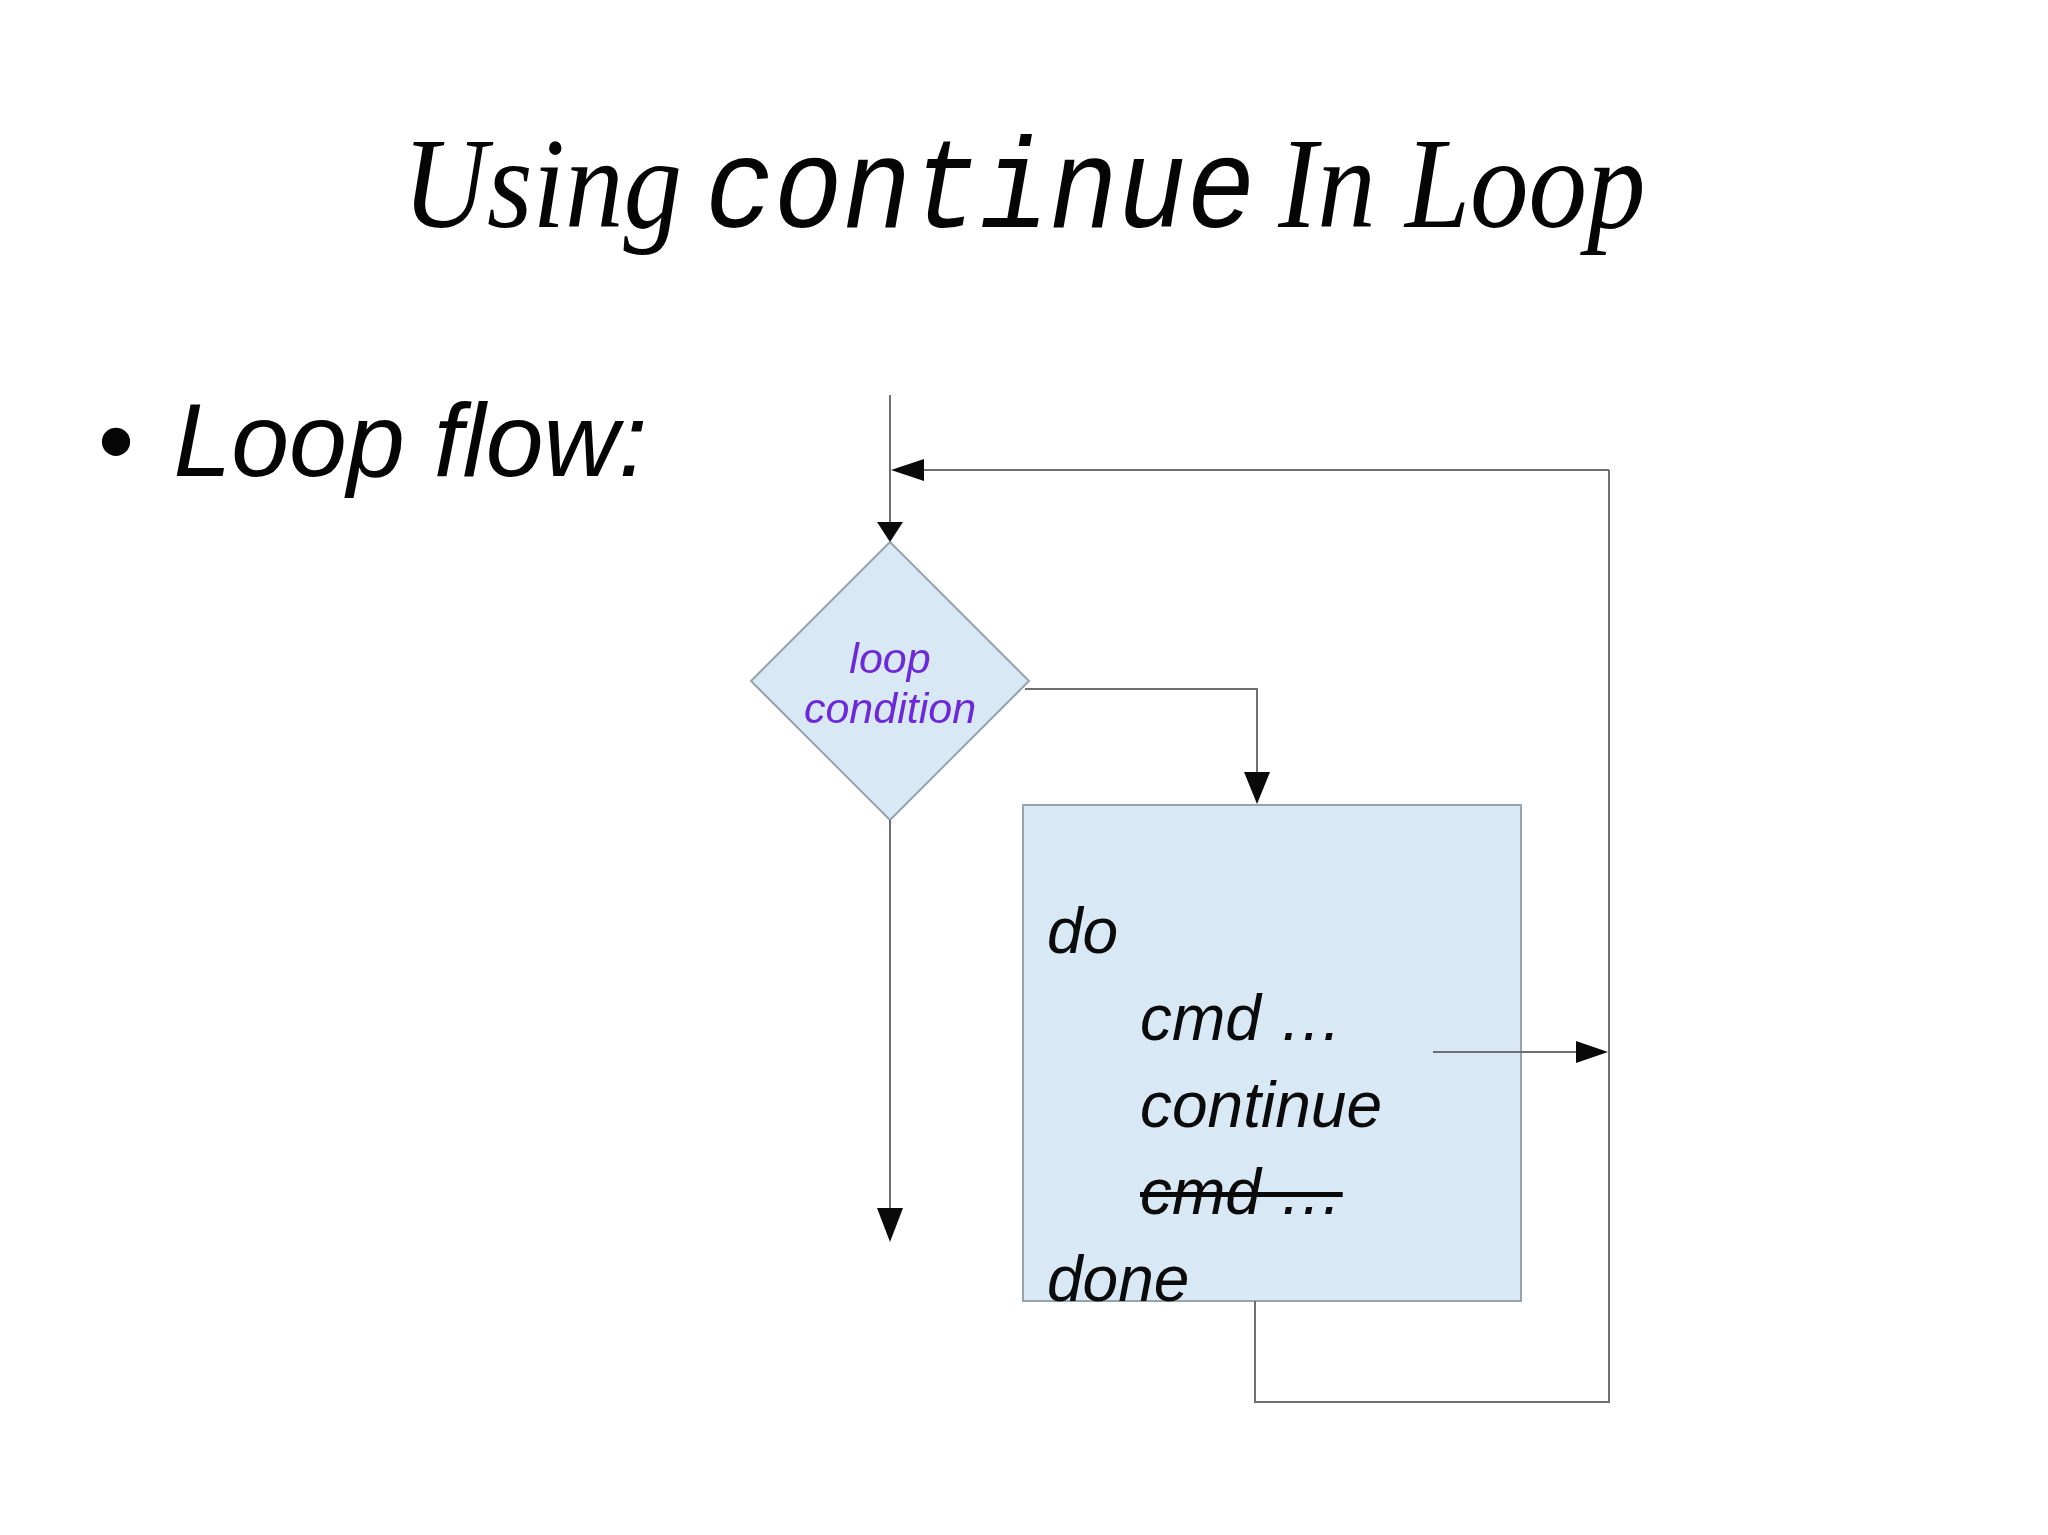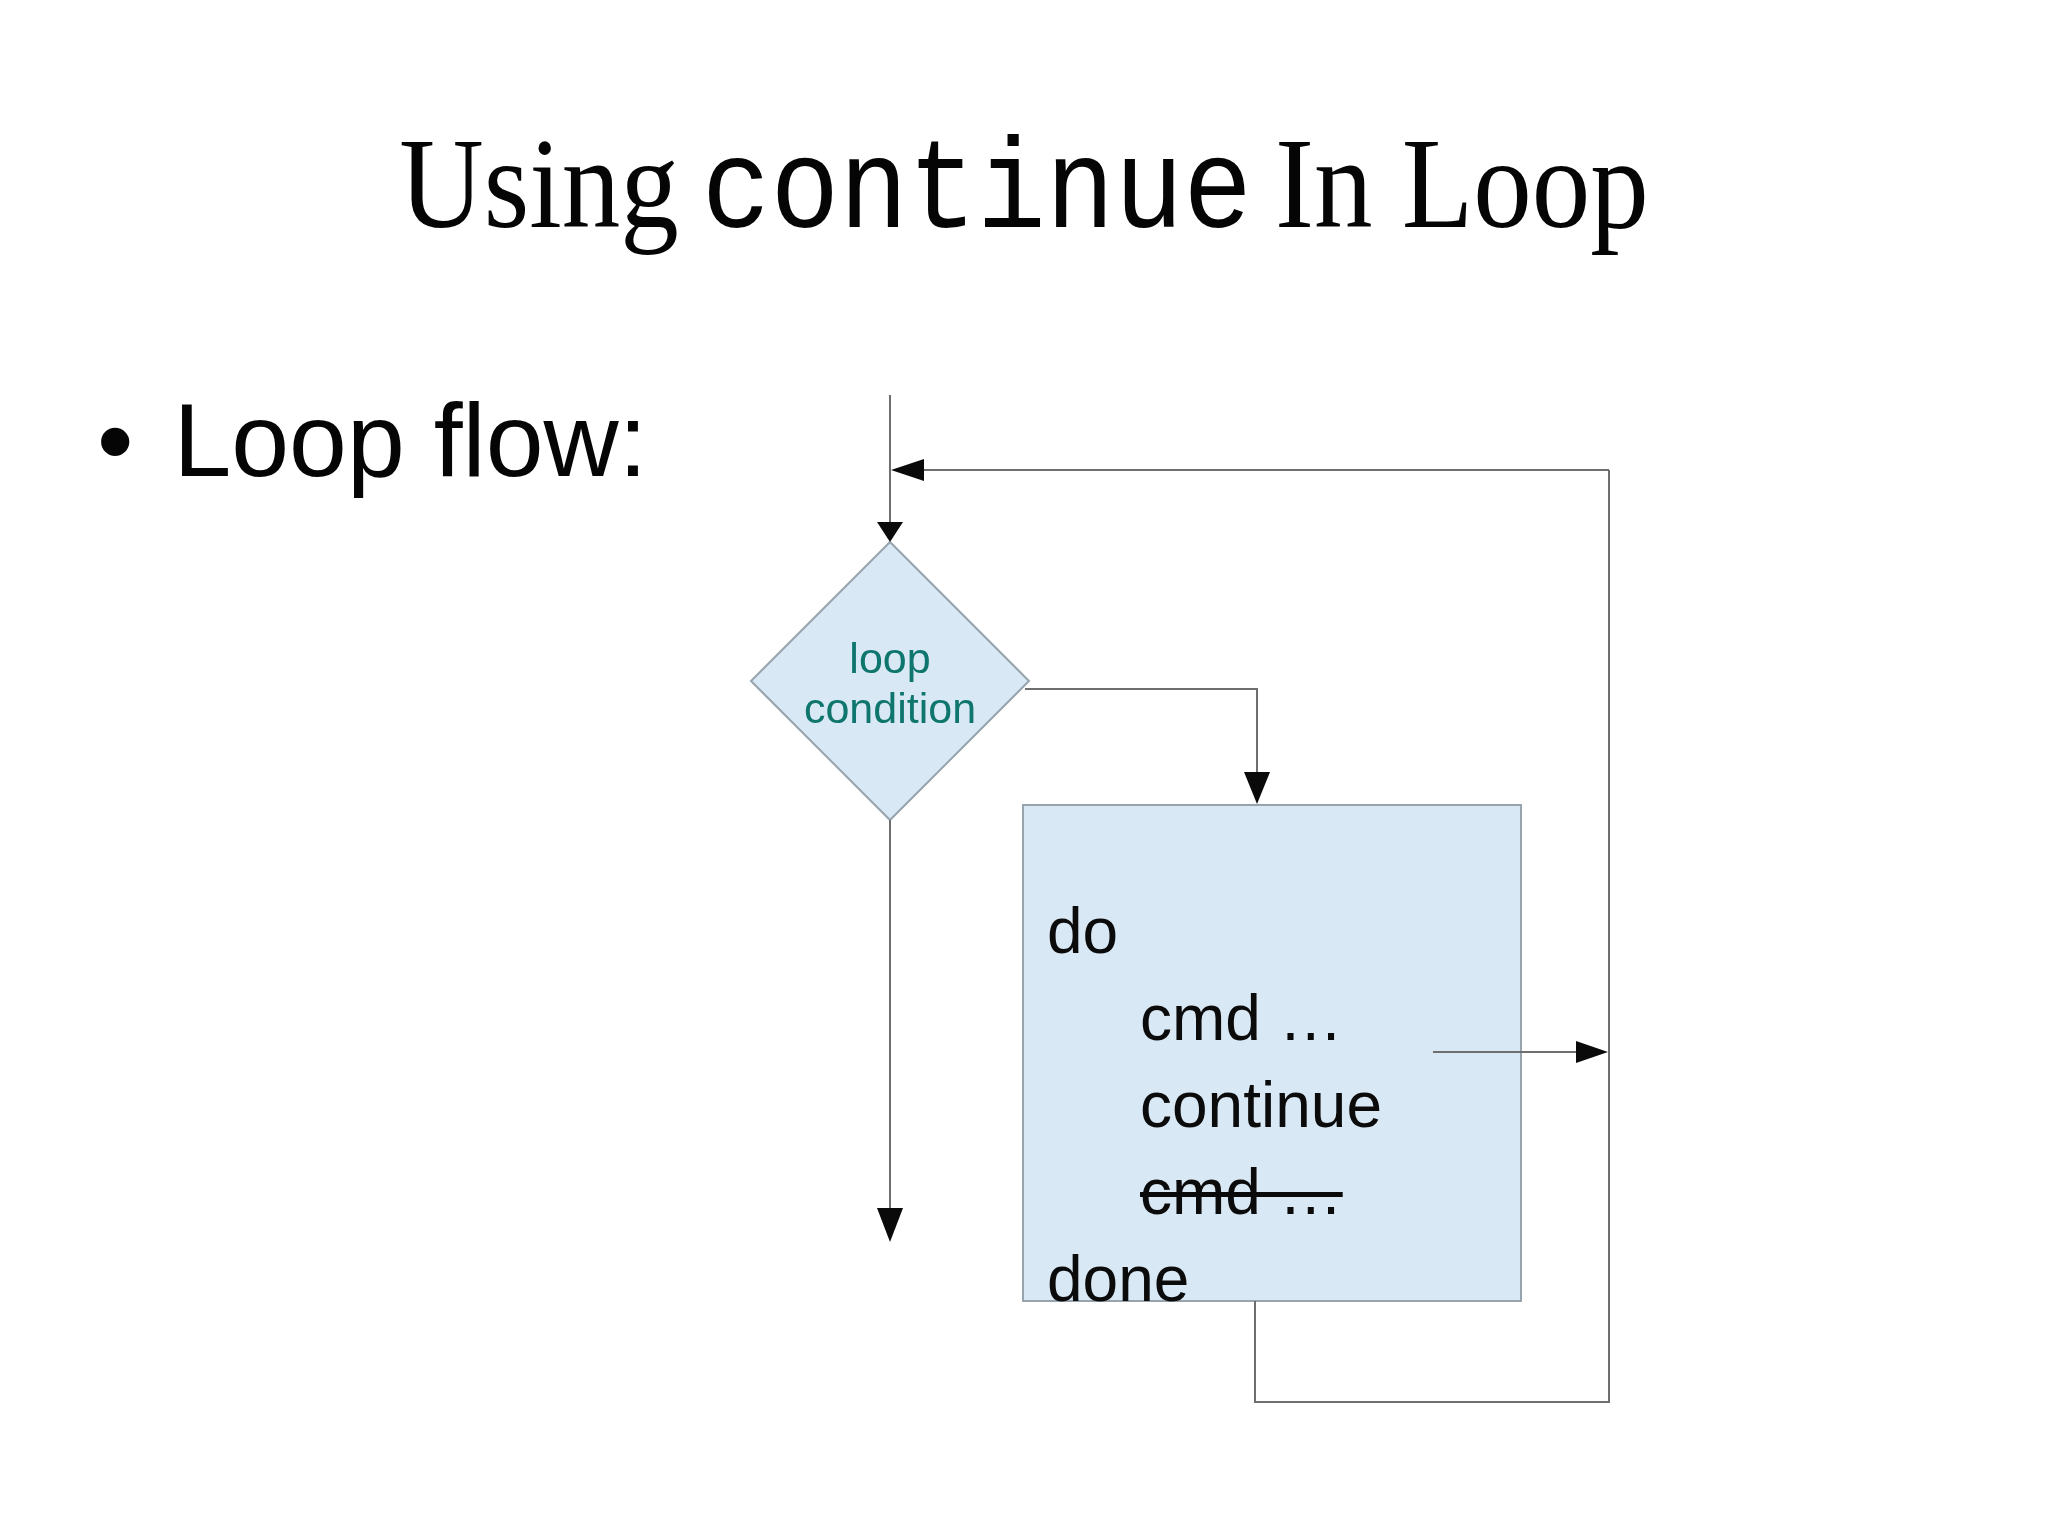--- a/index.html
+++ b/index.html
@@ -1,19 +1,19 @@
 <!DOCTYPE html>
 <html style="--shape-fill: #d9e8f5; --shape-border: #97a4ae; --line: #6e6e6e; --arrow: #0a0a0a;"><head>
 <meta charset="utf-8">
 <style>
   html,body{margin:0;padding:0;background:#ffffff;}
   body{width:2048px;height:1535px;position:relative;overflow:hidden;
        font-family:"Liberation Sans",sans-serif;color:#0b0b0b;}
 
-  .slide{position:absolute;inset:0;}
+  .slide{position:absolute;inset:0;font-style:italic;}
 
   
   .title{
     position:absolute;top:108px;left:0;width:2048px;
     text-align:center;
     font-family:"Liberation Serif",serif;
     font-size:130px;line-height:150px;
     transform:scaleX(0.9);transform-origin:50% 50%;
     white-space:nowrap;color:#050505;
   }
@@ -33,21 +33,21 @@
   
   .diagram-svg{position:absolute;left:0;top:0;}
 
   .shape{fill:var(--shape-fill,#d9e8f5);stroke:var(--shape-border,#97a4ae);stroke-width:2;}
   .conn{stroke:var(--line,#6e6e6e);stroke-width:2;fill:none;}
   .arrowhead{fill:var(--arrow,#0a0a0a);stroke:none;}
 
   .diamond-label{
     position:absolute;left:690px;top:633px;width:400px;
     text-align:center;font-size:43px;line-height:50px;
-    white-space:pre-line;color:#0f766e;
+    white-space:pre-line;color:#6d28d9;
   }
 
   .code-block{position:absolute;left:1047px;top:888px;font-size:64px;color:#0b0b0b;}
   .code-line{height:87px;line-height:87px;white-space:pre;}
   .code-line.indent{padding-left:93px;}
   .code-line.strike{text-decoration:line-through;text-decoration-thickness:5px;text-decoration-color:#0a0a0a;}
 </style>
 </head>
 <body>
 

